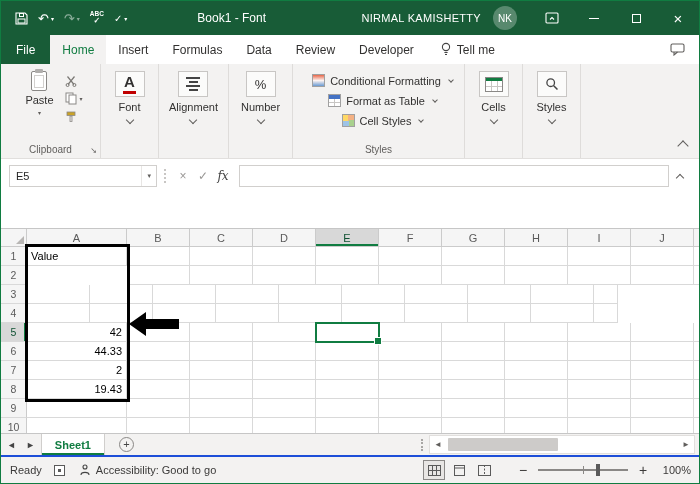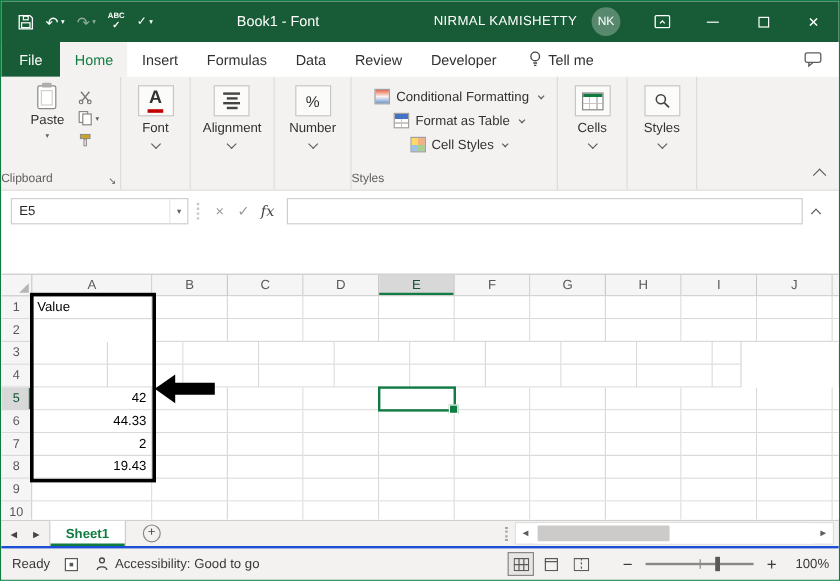--- a/index.html
+++ b/index.html
@@ -28,21 +28,21 @@
 .file-tab{background:#185C37;color:#fff;padding:0 15px;display:flex;align-items:center;font-size:12px}
 .tabs{display:flex;align-items:stretch}
 .tab{padding:0 12px;display:flex;align-items:center;font-size:12px;color:#323130}
 .tab.active{color:#107C41;background:#F3F2F1}
 .tellme{display:flex;align-items:center;gap:5px;font-size:12px;color:#323130;margin-left:14px}
 .comment-btn{margin-left:auto;margin-right:14px;display:flex;align-items:center}
 
 
 .ribbon{height:95px;background:#F3F2F1;display:flex;flex-shrink:0;position:relative;border-bottom:1px solid #E1DFDD}
 .rgroup{position:relative;border-right:1px solid #DEDCDA;display:flex;flex-direction:column;align-items:center;padding-top:7px}
-.rgroup-label{position:absolute;bottom:3px;left:0;right:0;text-align:left;font-size:10px;color:#605E5C}
+.rgroup-label{position:absolute;bottom:3px;left:0;right:0;text-align:center;font-size:10px;color:#605E5C}
 .launcher{position:absolute;right:3px;bottom:3px;font-size:8px;color:#605E5C;line-height:1}
 .clip-body{display:flex;gap:5px}
 .paste-btn{display:flex;flex-direction:column;align-items:center;width:42px;gap:3px}
 .clipboard-ic{width:16px;height:20px;border:1px solid #8A8886;background:#fff;position:relative;border-radius:2px}
 .clipboard-ic:before{content:"";position:absolute;top:-3px;left:3px;width:8px;height:4px;background:#B0AEAC;border-radius:1px}
 .clipboard-ic:after{content:"";position:absolute;left:2px;right:2px;top:3px;bottom:2px;border:1px solid #D2D0CE;background:#fff}
 .pastelbl{font-size:11px;color:#323130}
 .tiny-drop{font-size:6px;color:#605E5C}
 .small-btns{display:flex;flex-direction:column;gap:3px;padding-top:2px}
 .sbtn{display:flex;align-items:center;gap:2px;height:15px}

